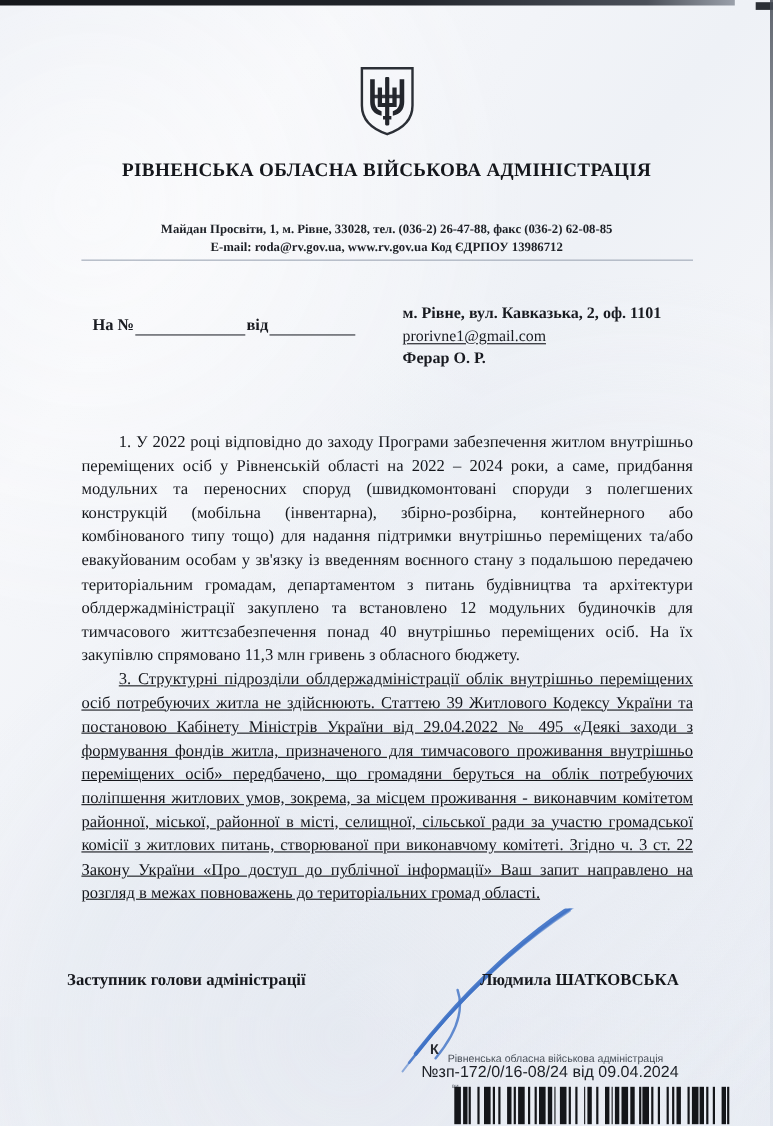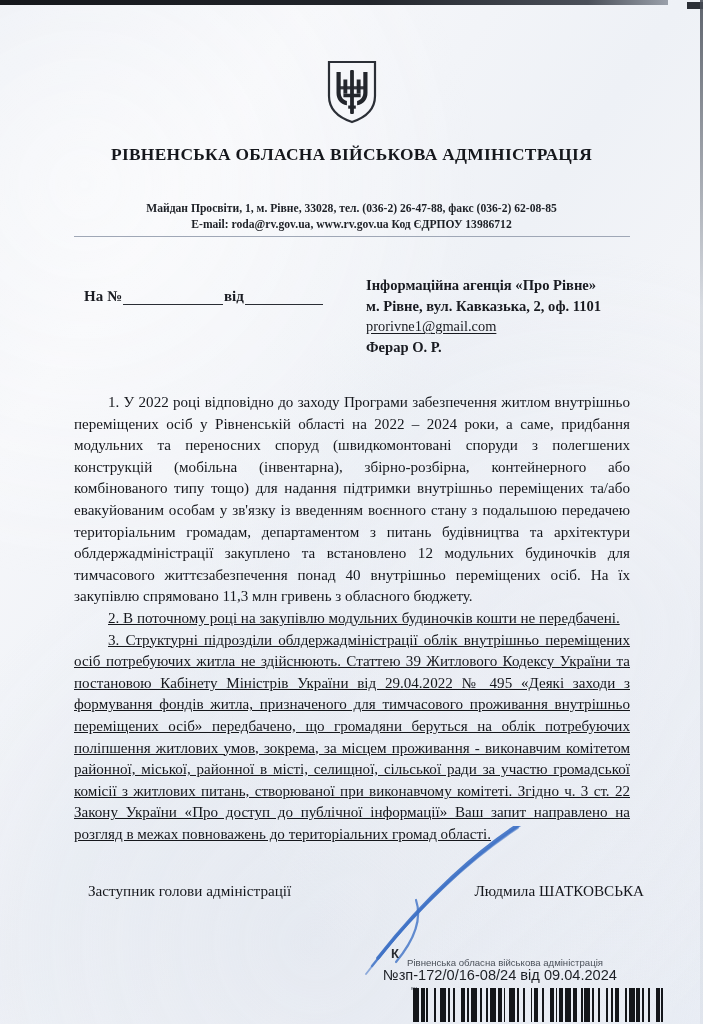--- a/index.html
+++ b/index.html
@@ -167,25 +167,26 @@
     color: #15171c;
     margin: 0;
     hyphens: none;
   }
   .para + .para { margin-top: 0; text-decoration: underline; }
 
   
   .sign-row {
     position: absolute;
     top: 882px;
-    left: 88px;
+    left: 61px;
     width: 556px;
     display: flex;
     justify-content: space-between;
     align-items: center;
+    font-weight: bold;
   }
   .sign-title {
     font-size: 15.2px;
     color: #16181d;
     white-space: nowrap;
   }
   .sign-name {
     font-size: 15.2px;
     color: #16181d;
     white-space: nowrap;
@@ -307,29 +308,27 @@
   <div class="header-rule"></div>
 
   <div class="ref-line">
     <span class="ref-label">На №</span>
     <span class="ref-blank-long"></span>
     <span class="ref-label">від</span>
     <span class="ref-blank-short"></span>
   </div>
 
   <div class="addressee">
-    <div class="addressee-line">Інформаційна агенція «Про Рівне»</div>
     <div class="addressee-line">м. Рівне, вул. Кавказька, 2, оф. 1101</div>
     <div class="addressee-line email">prorivne1@gmail.com</div>
     <div class="addressee-line">Ферар О. Р.</div>
   </div>
 
   <div class="body-text">
     <p class="para">1. У 2022 році відповідно до заходу Програми забезпечення житлом внутрішньо переміщених осіб у Рівненській області на 2022 – 2024 роки, а саме, придбання модульних та переносних споруд (швидкомонтовані споруди з полегшених конструкцій (мобільна (інвентарна), збірно-розбірна, контейнерного або комбінованого типу тощо) для надання підтримки внутрішньо переміщених та/або евакуйованим особам у зв'язку із введенням воєнного стану з подальшою передачею територіальним громадам,  департаментом з питань будівництва та архітектури облдержадміністрації закуплено та встановлено 12 модульних будиночків для тимчасового життєзабезпечення понад 40 внутрішньо переміщених осіб. На їх закупівлю спрямовано 11,3 млн гривень з обласного бюджету.</p>
-    <p class="para">2. В поточному році на закупівлю модульних будиночків кошти не передбачені.</p>
     <p class="para">3. Структурні підрозділи облдержадміністрації облік внутрішньо переміщених осіб потребуючих житла не здійснюють. Статтею 39 Житлового Кодексу України та постановою Кабінету Міністрів України від 29.04.2022 № 495 «Деякі заходи з формування фондів житла, призначеного для тимчасового проживання внутрішньо переміщених осіб» передбачено, що громадяни беруться на облік потребуючих поліпшення житлових умов, зокрема, за місцем проживання - виконавчим комітетом районної, міської, районної в місті, селищної, сільської ради за участю громадської комісії з житлових питань, створюваної при виконавчому комітеті. Згідно ч. 3 ст. 22 Закону України «Про доступ до публічної інформації» Ваш запит направлено на розгляд в межах повноважень до територіальних громад області.</p>
   </div>
 
   <div class="signature-mark">
     <svg width="200" height="160" viewBox="0 0 200 160">
       <g fill="none" stroke="#3f72c6" stroke-linecap="round">
         <path d="M196 -6 C150 22 95 72 48 132" stroke-width="3.6" opacity="0.92"></path>
         <path d="M192 -2 C146 28 90 78 42 140" stroke-width="2.4" opacity="0.72"></path>
         <path d="M188 2 C142 32 84 84 36 148" stroke-width="1.8" opacity="0.55"></path>
         <path d="M86 74 C92 92 86 112 66 136" stroke-width="2.2" opacity="0.8"></path>

